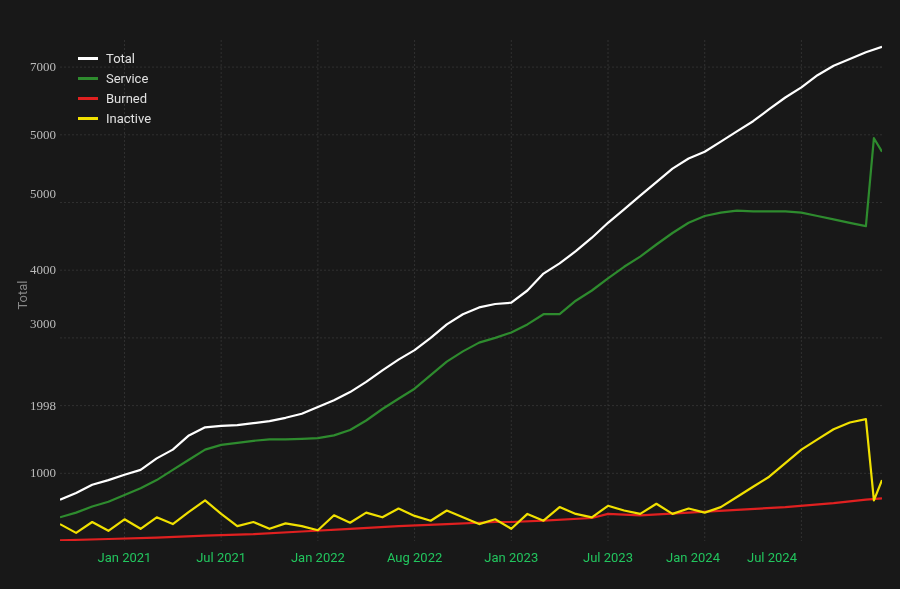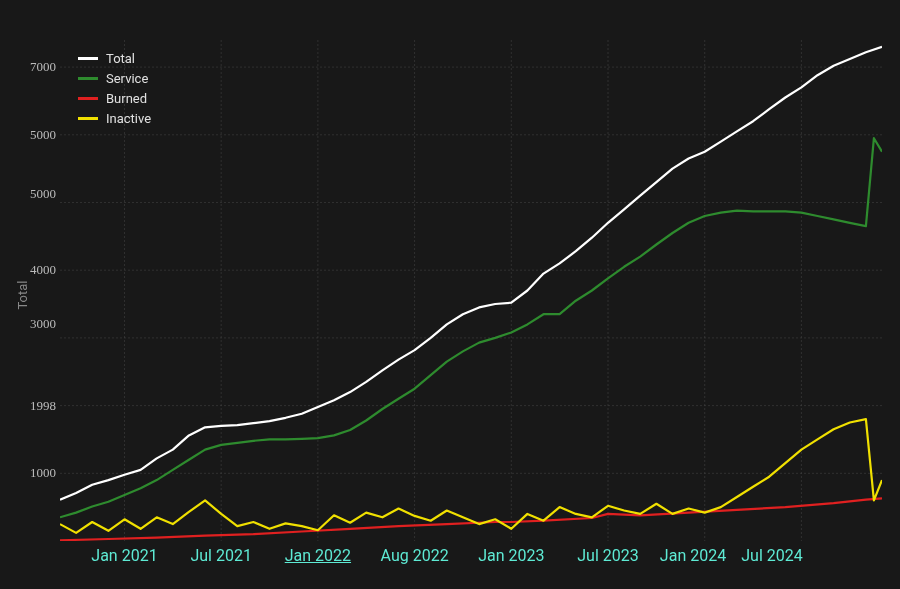--- a/index.html
+++ b/index.html
@@ -62,22 +62,22 @@
       right: calc(100% - 56px);
       color: #bbbbbb;
       font-size: 13px;
       transform: translateY(-50%);
       text-align: right;
       width: 50px;
       font-family: Liberation Serif, serif;
     }
     .x-tick {
       position: absolute;
-      color: #5eead4;
-      font-size: 16px;
+      color: #22c55e;
+      font-size: 13px;
       transform: translateX(-50%);
       bottom: 24px;
       white-space: nowrap;
     }
     .legend {
       position: absolute;
       left: 78px;
       top: 48px;
       z-index: 2;
     }
@@ -150,20 +150,20 @@
       <div class="y-tick" style="top: 405.595px;">1998</div>
       <div class="y-tick" style="top: 324px;">3000</div>
       <div class="y-tick" style="top: 270.189px;">4000</div>
       <div class="y-tick" style="top: 194px;">5000</div>
       <div class="y-tick" style="top: 134.784px;">5000</div>
       <div class="y-tick" style="top: 67.0811px;">7000</div>
     </div>
   <div id="x-ticks-container">
       <div class="x-tick" style="left: 124.471px;">Jan 2021</div>
       <div class="x-tick" style="left: 221.176px;">Jul 2021</div>
-      <div class="x-tick" style="left: 317.882px; text-decoration: underline;">Jan 2022</div>
+      <div class="x-tick" style="left: 317.882px;">Jan 2022</div>
       <div class="x-tick" style="left: 414.588px;">Aug 2022</div>
       <div class="x-tick" style="left: 511.294px;">Jan 2023</div>
       <div class="x-tick" style="left: 608px; margin-top: 16px;">Jul 2023</div>
       <div class="x-tick" style="left: 693px;">Jan 2024</div>
       <div class="x-tick" style="left: 772px;">Jul 2024</div>
     </div>
 </div>
 
 </body></html>

